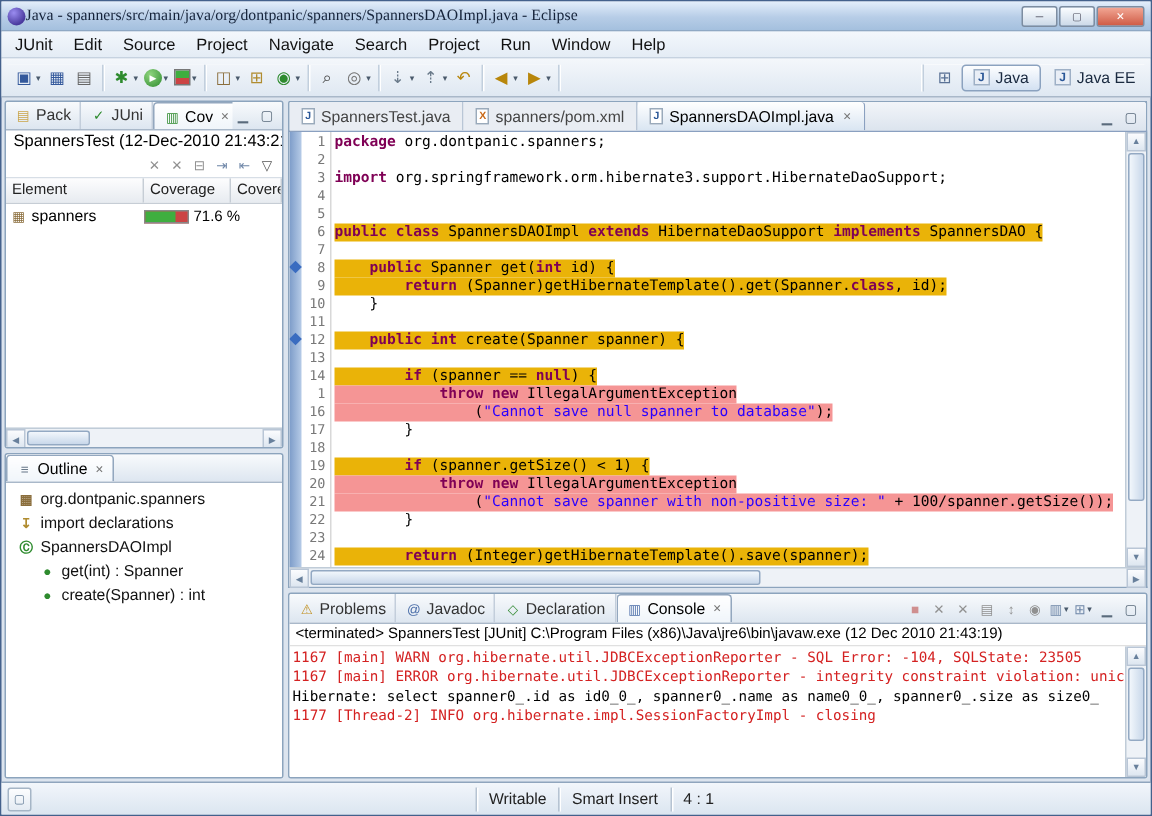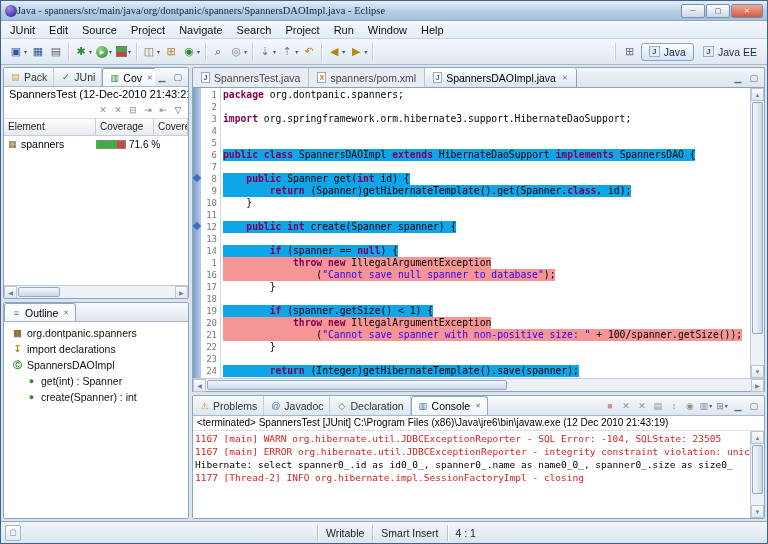--- a/index.html
+++ b/index.html
@@ -71,21 +71,21 @@
   .file-ic{width:9px;height:11px;background:#fff;border:1px solid #9aaabb;font-size:7px;font-weight:bold;text-align:center;line-height:9px;}
   .editor-wrap{flex:1;display:flex;flex-direction:column;background:#fff;border:1px solid #8ca4bd;border-top:none;min-height:0;}
   .editor-row{flex:1;display:flex;min-height:0;overflow:hidden;}
   .rail{width:8px;background:linear-gradient(90deg,#7d9cc9,#b6cbe7);position:relative;flex:0 0 auto;}
   .rail-marker{position:absolute;left:1px;width:6px;height:6px;background:#3a6cc0;transform:rotate(45deg);}
   .gutter{width:20px;background:#fff;border-right:1px solid #d8d8d8;text-align:right;padding:1px 3px 0 0;color:#787878;font-family:"DejaVu Sans Mono",monospace;font-size:9px;line-height:12px;flex:0 0 auto;}
   .gl{height:12px;}
   .code{flex:1;font-family:"DejaVu Sans Mono",monospace;font-size:9.7px;line-height:12px;white-space:pre;overflow:hidden;padding:1px 0 0 2px;color:#000;}
   .cl{height:12px;}
   .covspan{display:inline-block;}
-  .cov-g{background:#0ea5e9;}
+  .cov-g{background:#eab308;}
   .cov-r{background:#f59595;}
   .tok-k{color:#7f0055;font-weight:bold;}
   .tok-s{color:#2a00ff;}
 
   
   .vscroll{width:14px;display:flex;flex-direction:column;border-left:1px solid #c0ccd8;background:#eef2f7;flex:0 0 auto;}
   .hscroll{height:13px;display:flex;border-top:1px solid #c0ccd8;background:#eef2f7;flex:0 0 auto;}
   .scroll-btn{width:13px;height:13px;display:flex;align-items:center;justify-content:center;font-size:6px;color:#68809c;background:linear-gradient(#fbfcfe,#dde6f0);border:1px solid #b9c6d6;}
   .h-track{flex:1;position:relative;}
   .h-thumb{position:absolute;top:1px;bottom:1px;background:linear-gradient(#f2f7fc,#c9d8ea);border:1px solid #93a9c3;border-radius:2px;}

